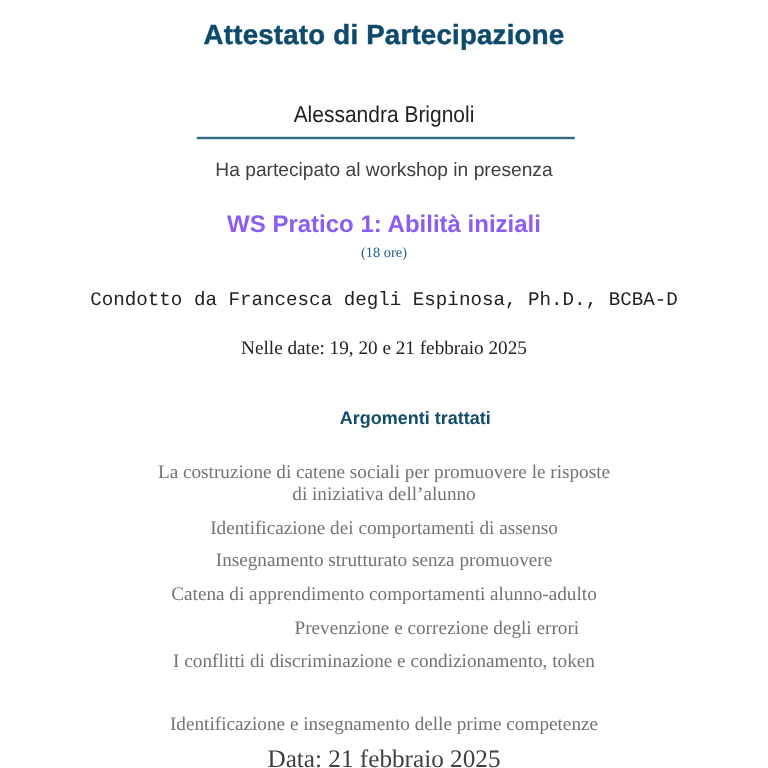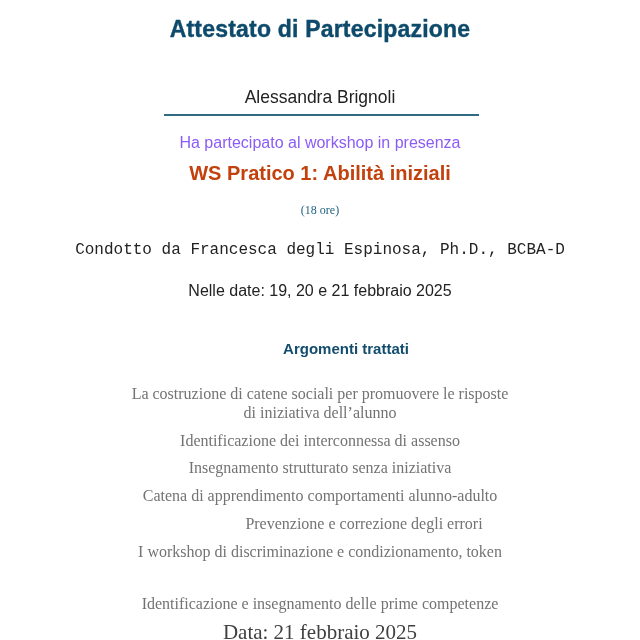--- a/index.html
+++ b/index.html
@@ -48,44 +48,44 @@
       left: 164px;
       top: 114px;
       width: 315px;
       height: 2px;
       background: #2f6a80;
     }
     .participated {
       top: 134px;
       font-family: "Liberation Sans", sans-serif;
       font-size: 16px;
-      color: #8b5cf6;
+      color: #404040;
     }
     .ws-title {
-      top: 162px;
+      top: 176px;
       font-family: "Liberation Sans", sans-serif;
       font-weight: bold;
       font-size: 20px;
-      color: #c2410c;
+      color: #8b5cf6;
     }
     .hours {
       top: 203px;
       font-family: Liberation Serif, serif;
       font-size: 12px;
       color: #1f5f80;
     }
     .conducted {
       top: 241px;
       font-family: Liberation Mono, monospace;
       font-size: 16px;
       color: #222222;
     }
     .dates {
       top: 282px;
-      font-family: Liberation Sans, sans-serif;
+      font-family: Liberation Serif, serif;
       font-size: 16px;
       color: #222222;
     }
     .topics-heading {
       top: 340px;
       font-family: "Liberation Sans", sans-serif;
       font-weight: bold;
       font-size: 15px;
       color: #124d6e;
       padding-left: 26px;
@@ -120,23 +120,23 @@
 
   <div class="abs conducted">Condotto da Francesca degli Espinosa, Ph.D., BCBA-D</div>
 
   <div class="abs dates">Nelle date: 19, 20 e 21 febbraio 2025</div>
 
   <div class="abs topics-heading">Argomenti trattati</div>
 
   <div>
     <div class="abs topic" style="top:385px;">La costruzione di catene sociali per promuovere le risposte</div>
     <div class="abs topic" style="top:404px;">di iniziativa dell’alunno</div>
-    <div class="abs topic" style="top:432px;">Identificazione dei interconnessa di assenso</div>
-    <div class="abs topic" style="top:459px;">Insegnamento strutturato senza iniziativa</div>
+    <div class="abs topic" style="top:432px;">Identificazione dei comportamenti di assenso</div>
+    <div class="abs topic" style="top:459px;">Insegnamento strutturato senza promuovere</div>
     <div class="abs topic" style="top:487px;">Catena di apprendimento comportamenti alunno-adulto</div>
     <div class="abs topic" style="top:515px;padding-left:44px;">Prevenzione e correzione degli errori</div>
-    <div class="abs topic" style="top:543px;">I workshop di discriminazione e condizionamento, token</div>
+    <div class="abs topic" style="top:543px;">I conflitti di discriminazione e condizionamento, token</div>
     <div class="abs topic" style="top:571px;margin-top:24px;">Identificazione e insegnamento delle prime competenze</div>
   </div>
 
   <div class="abs footer-date">Data: 21 febbraio 2025</div>
 
 </div>
 
 </body></html>

